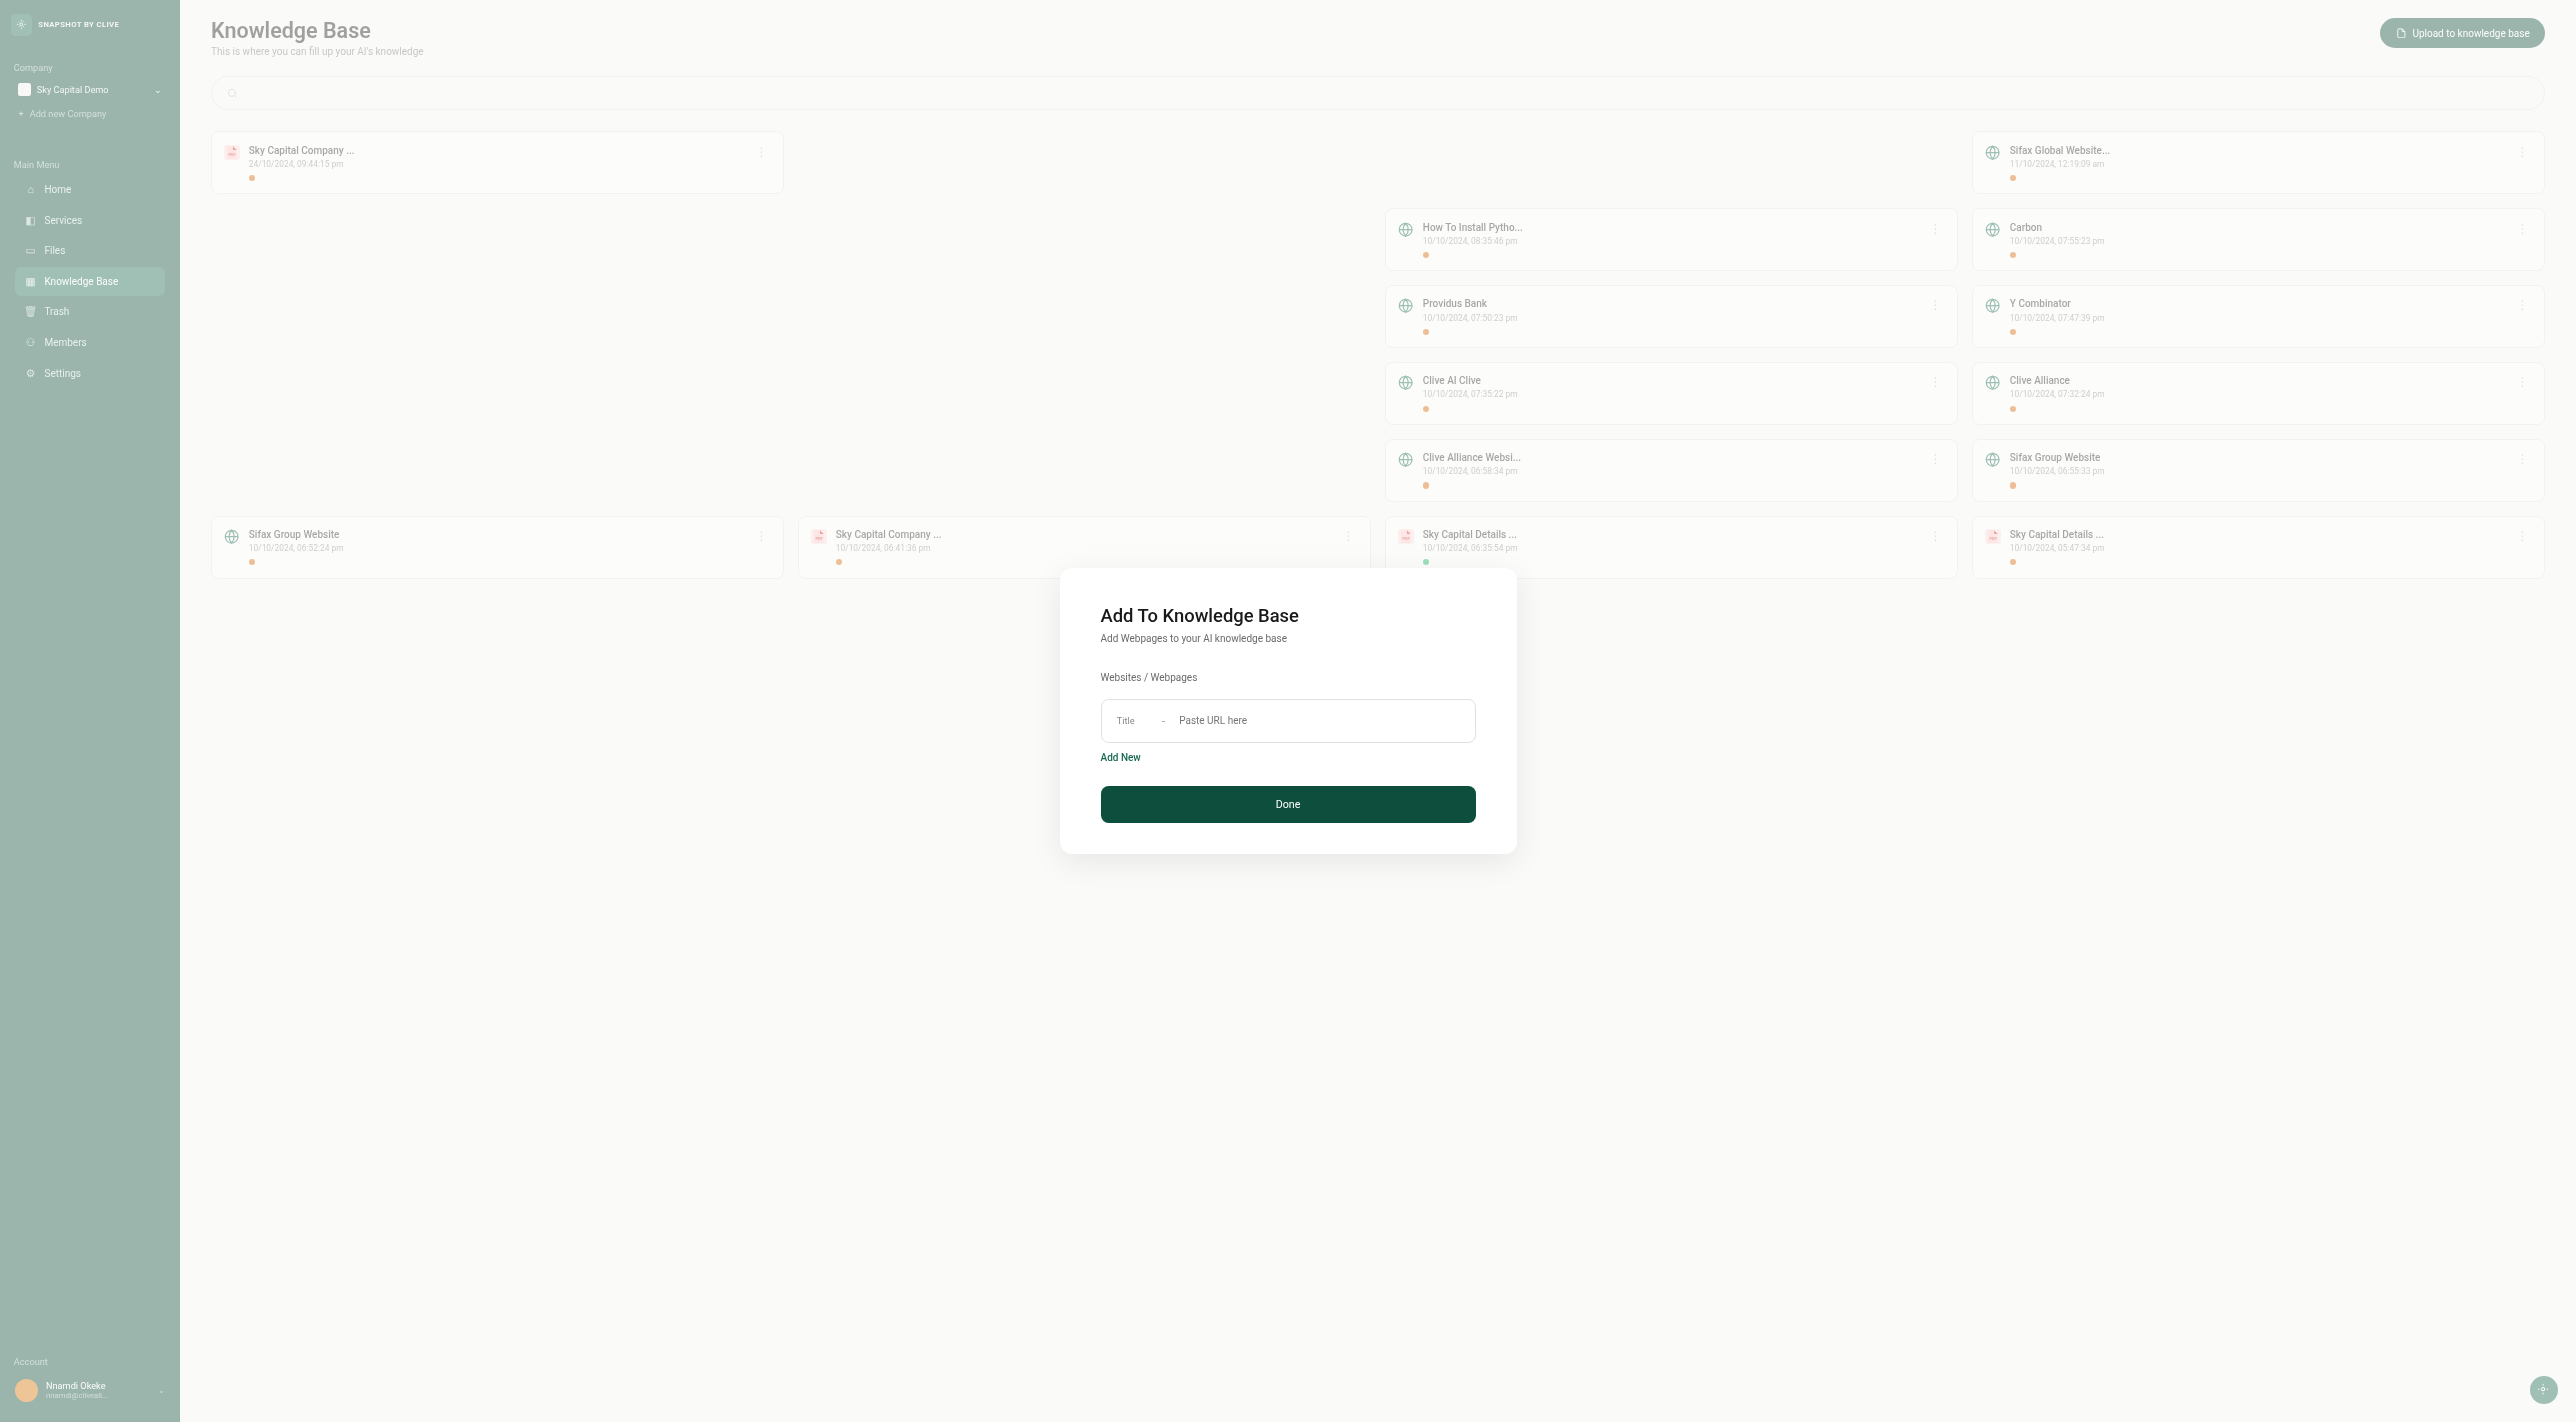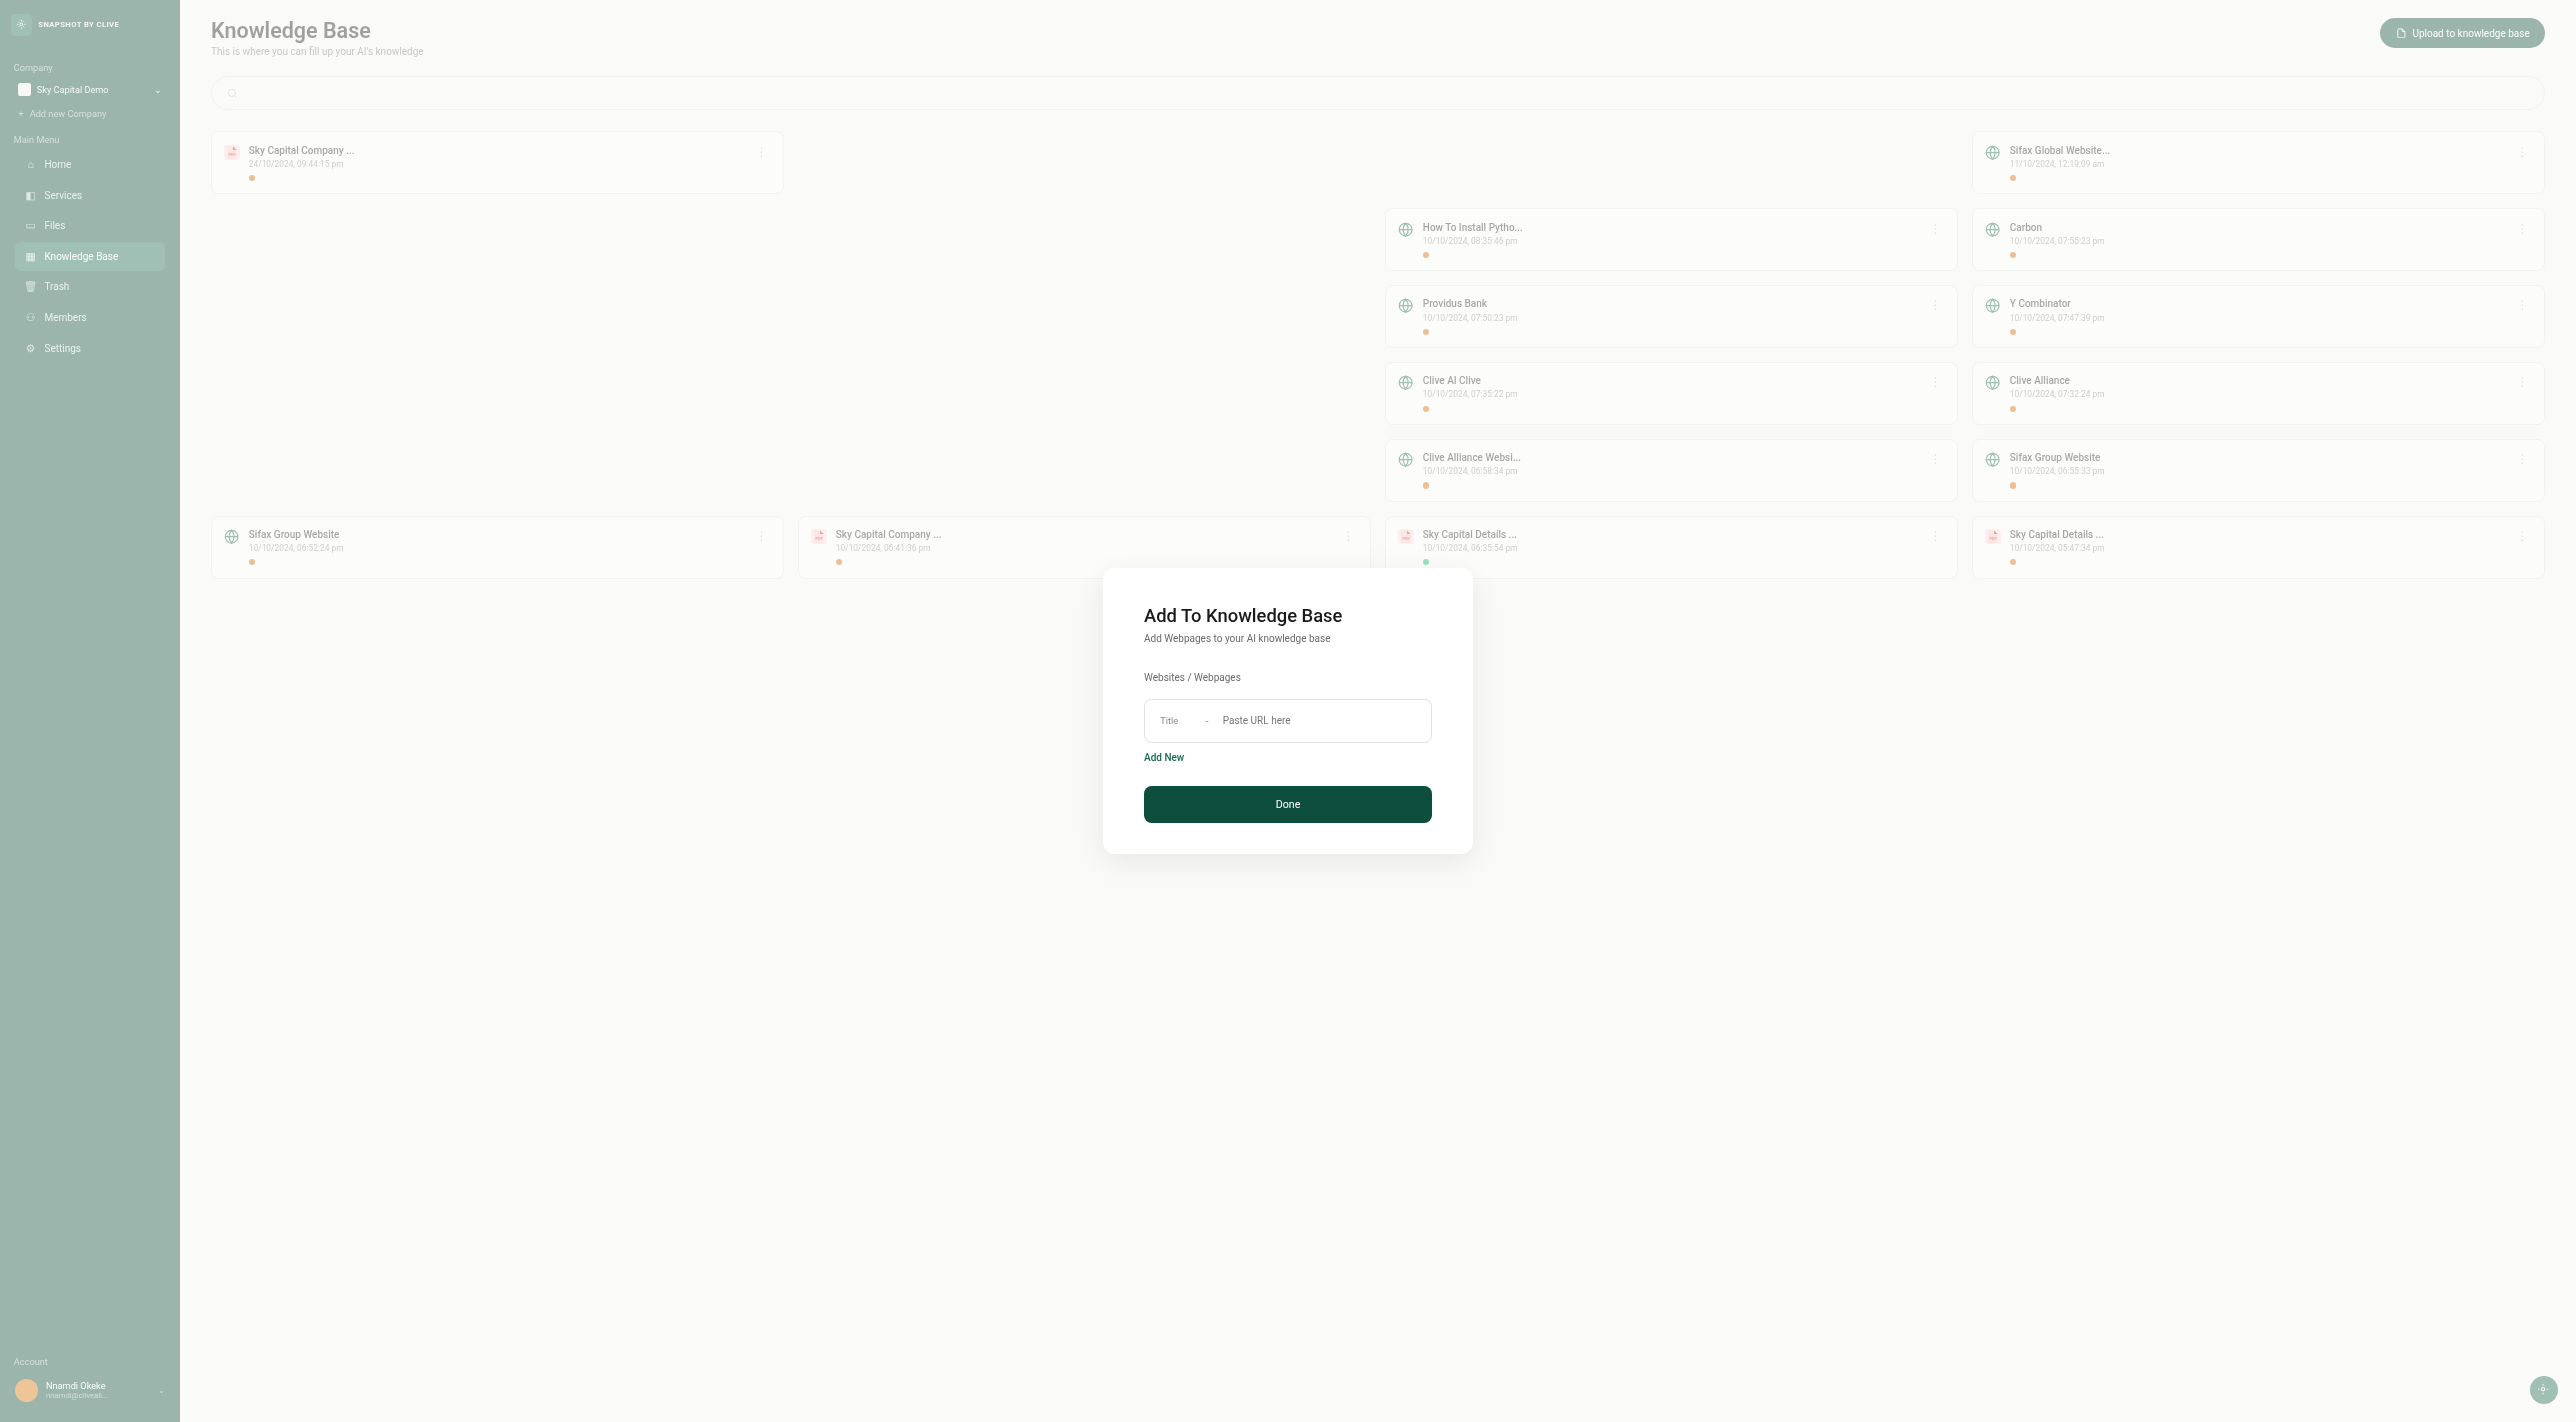--- a/index.html
+++ b/index.html
@@ -9,21 +9,21 @@
 .sidebar { width: 180px; background: #0d4f3c; color: #cfe2db; display: flex; flex-direction: column; padding: 14px 10.7px; flex-shrink: 0; }
 .logo-row { display: flex; align-items: center; gap: 6.1px; margin-bottom: 21.5px; }
 .logo-box { width: 21.5px; height: 21.5px; background: #196a52; border-radius: 4.6px; display: flex; align-items: center; justify-content: center; }
 .logo-text { font-size: 7.7px; font-weight: 700; letter-spacing: 0.4px; color: #e7efec; }
 .section-label { font-size: 9.2px; color: #9ebcb1; margin: 4.6px 3.1px; }
 .company-row { display: flex; align-items: center; gap: 6.1px; padding: 6.1px 7.7px; border-radius: 4.6px; cursor: pointer; }
 .company-row .mini-icon { width: 12.3px; height: 12.3px; border-radius: 2.3px; background: #f5f5f5; flex-shrink: 0; }
 .company-row span { font-size: 9.2px; color: #e7efec; }
 .chev { margin-left: auto; font-size: 7.7px; color: #9ebcb1; }
 .add-company { display: flex; align-items: center; gap: 6.1px; padding: 6.1px 7.7px; font-size: 9.2px; color: #9ebcb1; cursor: pointer; }
-.menu-group { margin-top: 5px; }
+.menu-group { margin-top: 30px; }
 .nav-item { display: flex; align-items: center; gap: 7.7px; padding: 8.4px 9.2px; font-size: 10px; color: #cfe2db; border-radius: 6.1px; cursor: pointer; margin: 1.5px 4.6px; }
 .nav-item.active { background: #196a52; color: #fff; }
 .nav-icon { width: 12.3px; height: 12.3px; display: flex; align-items: center; justify-content: center; font-size: 10.7px; opacity: 0.85; }
 .sidebar-footer { margin-top: auto; }
 .account-row { display: flex; align-items: center; gap: 7.7px; padding: 6.1px 4.6px; margin-top: 6.1px; }
 .avatar { width: 23px; height: 23px; border-radius: 50%; background: #d97706; flex-shrink: 0; }
 .account-info { display: flex; flex-direction: column; overflow: hidden; flex: 1; }
 .account-name { font-size: 9.2px; color: #fff; white-space: nowrap; overflow: hidden; text-overflow: ellipsis; }
 .account-email { font-size: 7.7px; color: #9ebcb1; white-space: nowrap; overflow: hidden; text-overflow: ellipsis; }
 
@@ -45,21 +45,21 @@
 .card-body { flex: 1; min-width: 0; }
 .card-title { font-size: 10px; font-weight: 500; color: #2a2a2a; white-space: nowrap; overflow: hidden; text-overflow: ellipsis; }
 .card-date { font-size: 8.4px; color: #8a8a8a; margin-top: 3.1px; }
 .status-dot { width: 6.1px; height: 6.1px; border-radius: 50%; margin-top: 6.1px; }
 .status-dot.red { background: #dc6803; }
 .status-dot.green { background: #12b76a; }
 .card-more { color: #bbb; cursor: pointer; font-size: 12.3px; padding: 0 3.1px; }
 
 
 .overlay { position: fixed; inset: 0; background: rgba(250,250,249,0.6); display: flex; align-items: center; justify-content: center; z-index: 50; }
-.modal { background: #fff; width: 370px; border-radius: 12.3px; padding: 37px 41px 31px; box-shadow: 0 7.7px 31px rgba(0,0,0,0.08); }
+.modal { background: #fff; width: 457px; border-radius: 12.3px; padding: 37px 41px 31px; box-shadow: 0 7.7px 31px rgba(0,0,0,0.08); }
 .modal-title { font-size: 18.4px; font-weight: 500; color: #1a1a1a; margin-bottom: 7.7px; }
 .modal-sub { font-size: 10px; color: #6a6a6a; margin-bottom: 28px; }
 .modal-section { font-size: 10px; color: #6a6a6a; margin-bottom: 15.3px; }
 .url-row { border: 0.8px solid #e0e0e0; border-radius: 7.7px; padding: 14px 15.3px; display: flex; align-items: center; gap: 14px; margin-bottom: 7px; }
 .url-title { font-size: 9.2px; color: #888; min-width: 31px; }
 .url-dash { color: #aaa; }
 .url-input { border: none; outline: none; flex: 1; font-size: 10px; }
 .add-new { color: #196a52; font-size: 10px; font-weight: 500; cursor: pointer; margin-bottom: 23px; display: inline-block; }
 .done-btn { width: 100%; background: #0d4f3c; color: #fff; border: none; padding: 12.3px; border-radius: 7.7px; font-size: 10.7px; cursor: pointer; }
 

